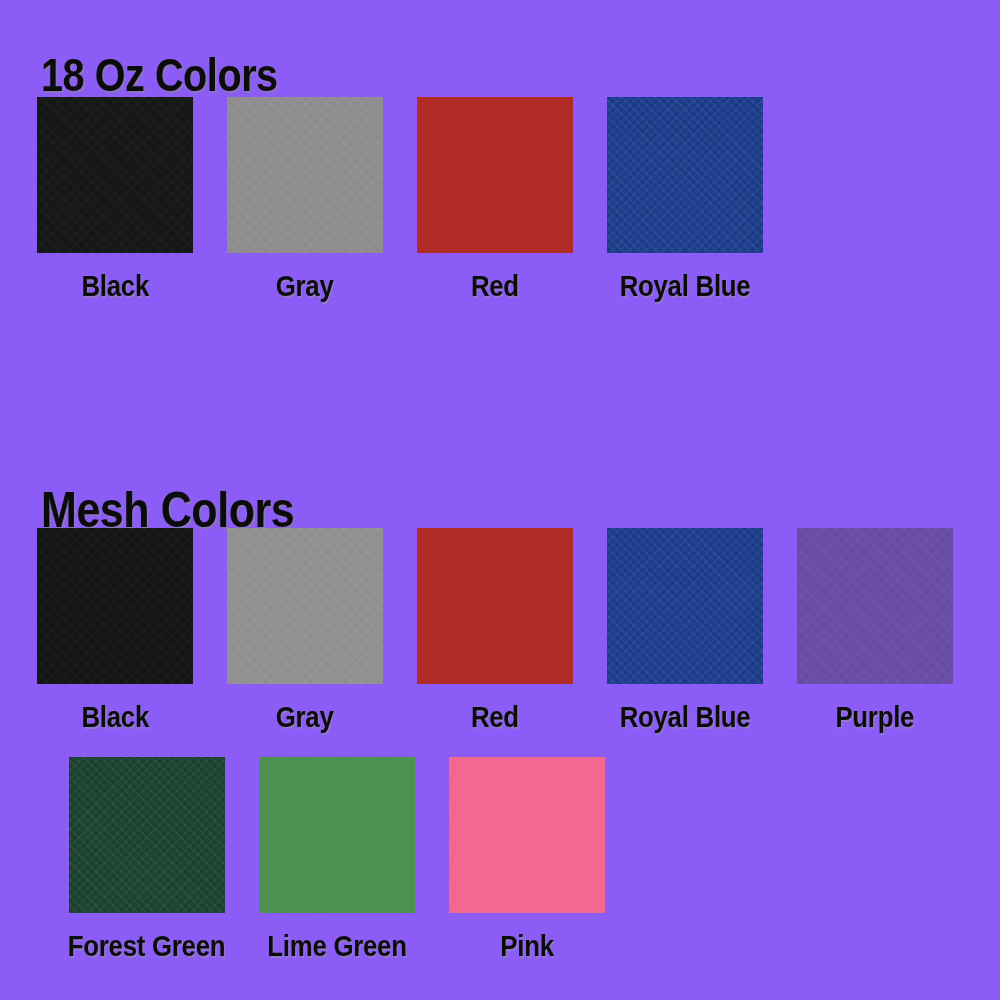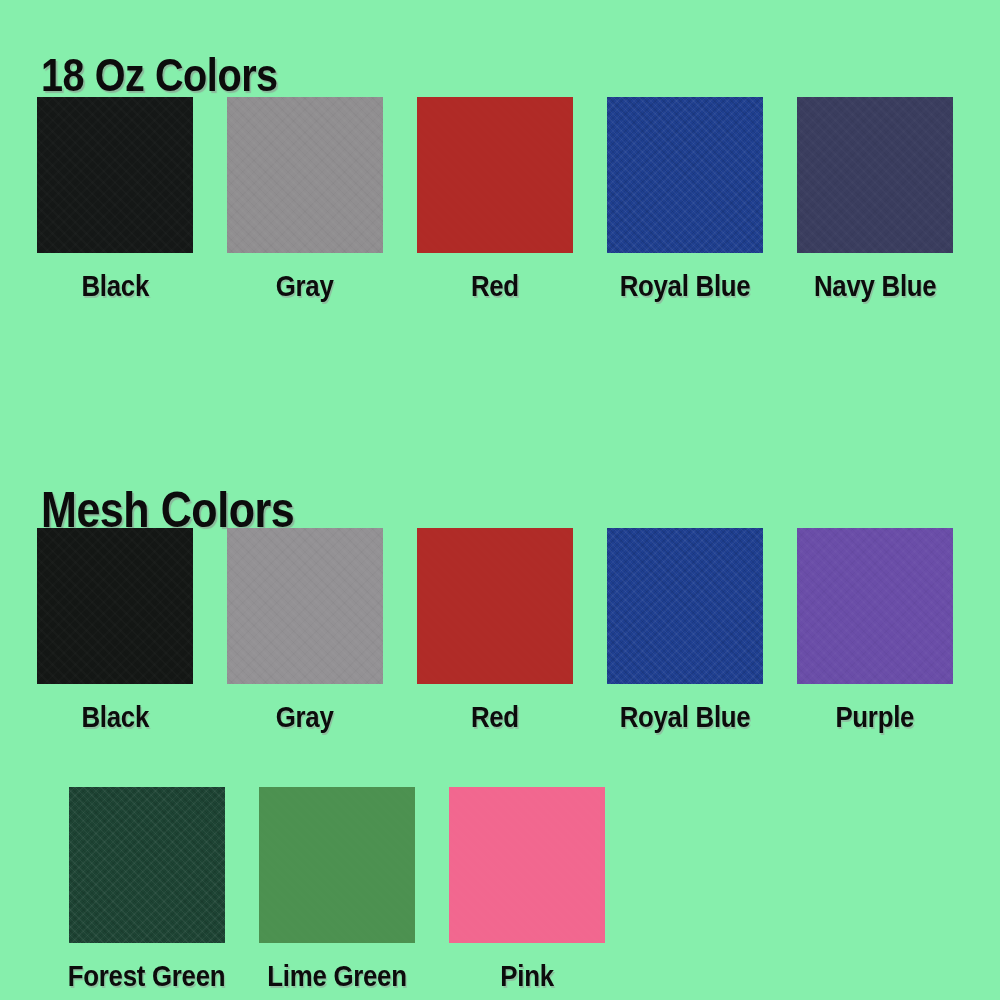--- a/index.html
+++ b/index.html
@@ -13,21 +13,21 @@
     height: 1000px;
     position: relative;
     overflow: hidden;
     font-family: "Liberation Sans", "DejaVu Sans", sans-serif;
     -webkit-font-smoothing: antialiased;
   }
 
   .page {
     position: absolute;
     inset: 0;
-    background: #86efac;
+    background: #8b5cf6;
   }
 
   
   .section-heading {
     position: absolute;
     left: 41px;
     font-weight: 700;
     font-stretch: condensed;
     color: #0c0c0c;
     letter-spacing: -0.5px;
@@ -51,21 +51,21 @@
   .swatch-grid {
     position: absolute;
     left: 41px;
     width: 919px;
     display: grid;
     grid-template-columns: repeat(5, 156px);
     column-gap: 34px;
   }
   .grid-18oz   { top: 97px;  }
   .grid-mesh-1 { top: 528px; }
-  .grid-mesh-2 { top: 787px; padding-left: 32px; }
+  .grid-mesh-2 { top: 757px; padding-left: 32px; }
 
   .swatch-cell {
     width: 148px;
     display: flex;
     flex-direction: column;
     align-items: center;
   }
 
   .swatch-chip {
     width: 156px;
@@ -161,26 +161,20 @@
       <div class="swatch-label">Red</div>
     </div>
 
     <div class="swatch-cell">
       <div class="swatch-chip" data-tex="sections.0.rows.0.swatches.3.texture" data-texture="weave" style="background-color: rgb(31, 63, 143);">
         <span class="weave"></span>
       </div>
       <div class="swatch-label">Royal Blue</div>
     </div>
 
-    <div class="swatch-cell">
-      <div class="swatch-chip" data-tex="sections.0.rows.0.swatches.4.texture" data-texture="soft" style="background-color: rgb(58, 61, 94);">
-        <span class="weave"></span>
-      </div>
-      <div class="swatch-label">Navy Blue</div>
-    </div>
 
   </div>
 
   <h1 class="section-heading h-mesh">Mesh Colors</h1>
 
   <div class="swatch-grid grid-mesh-1">
 
     <div class="swatch-cell">
       <div class="swatch-chip" data-tex="sections.1.rows.0.swatches.0.texture" data-texture="soft" style="background-color: rgb(20, 23, 21);">
         <span class="weave"></span>

